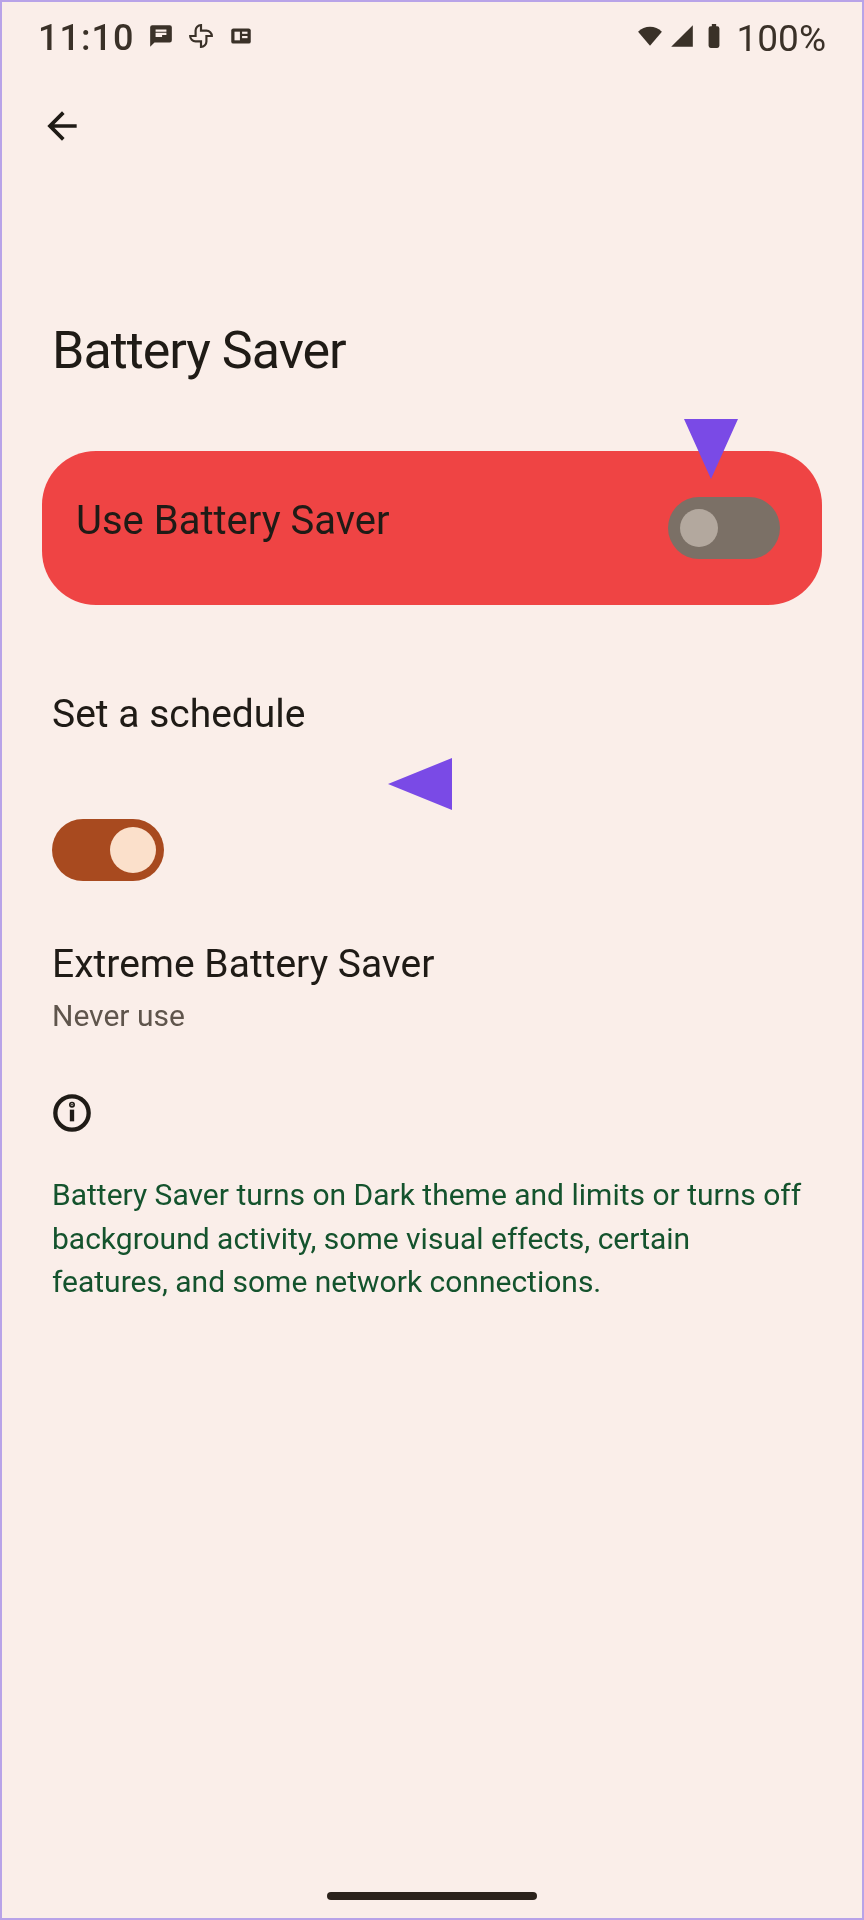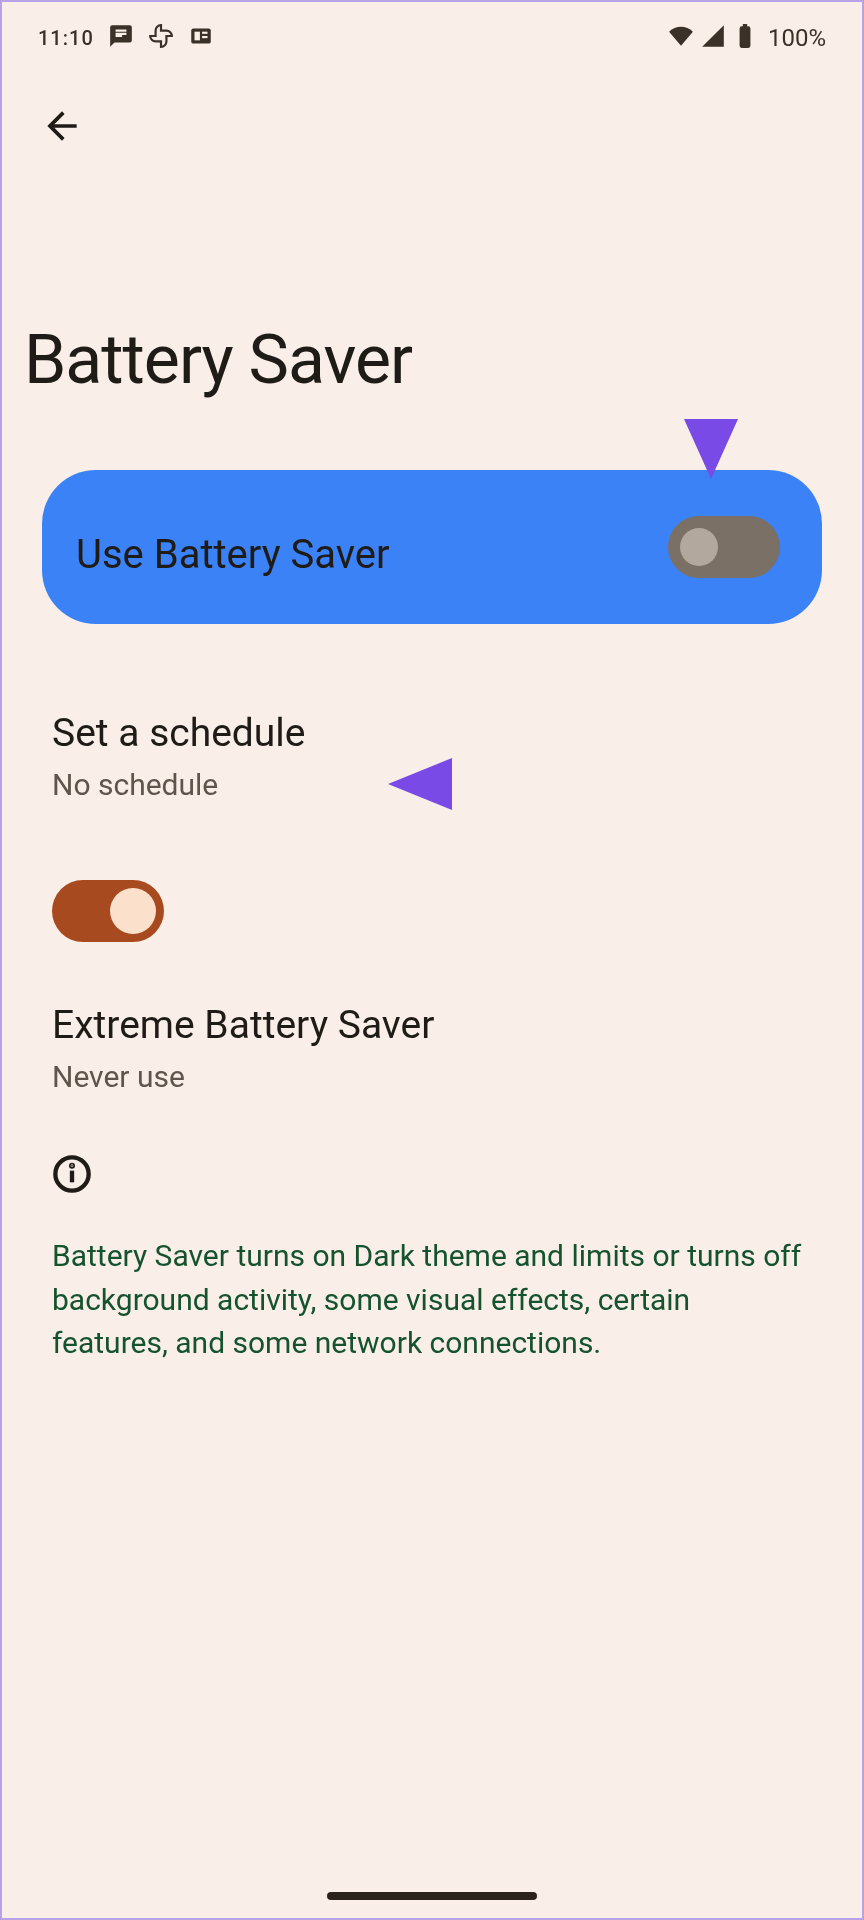--- a/index.html
+++ b/index.html
@@ -16,44 +16,44 @@
   .status-bar {
     display: flex;
     justify-content: space-between;
     align-items: center;
     padding: 18px 36px;
     height: 72px;
     color: #3a3128;
   }
   .status-left { display: flex; align-items: center; gap: 14px; }
   .status-right { display: flex; align-items: center; gap: 6px; }
-  .time { font-size: 20px; font-weight: 500; letter-spacing: 1px; }
+  .time { font-size: 36px; font-weight: 500; letter-spacing: 1px; }
   .status-icon { width: 26px; height: 26px; fill: #3a3128; }
-  .battery-pct { font-size: 24px; font-weight: 400; margin-left: 4px; }
+  .battery-pct { font-size: 37px; font-weight: 400; margin-left: 4px; }
 
   .header { padding: 28px 36px 0 36px; }
   .back-btn { width: 48px; height: 48px; display:flex; align-items:center; justify-content:center; background:none; border:none; cursor:pointer; }
   .back-btn svg { width: 44px; height: 44px; fill:#1f1b16; }
 
   .title {
-    font-size: 68px;
+    font-size: 52px;
     font-weight: 400;
-    padding: 170px 50px 70px 22px;
+    padding: 170px 50px 70px 50px;
     color: #1f1b16;
     letter-spacing: -1px;
   }
 
   .card {
     margin: 0 40px;
-    background: #3b82f6;
+    background: #ef4444;
     border-radius: 54px;
     padding: 46px 42px 46px 34px;
     display: flex;
     justify-content: space-between;
-    align-items: flex-end;
+    align-items: flex-start;
   }
   .card-label {
     font-size: 40px;
     font-weight: 400;
     color: #1f1b16;
   }
   .switch {
     width: 112px;
     height: 62px;
     border-radius: 38px;
@@ -172,21 +172,20 @@
 
 <div class="card">
   <span class="card-label">Use Battery Saver</span>
   <div class="switch off"></div>
 </div>
 
 <div class="setting-list">
   <div class="setting-item">
     <div class="setting-text">
       <div class="label">Set a schedule</div>
-      <div class="sub">No schedule</div>
     </div>
   </div>
 
   <div class="setting-item">
     <div class="switch on"></div>
   </div>
 
   <div class="setting-item">
     <div class="setting-text">
       <div class="label">Extreme Battery Saver</div>

